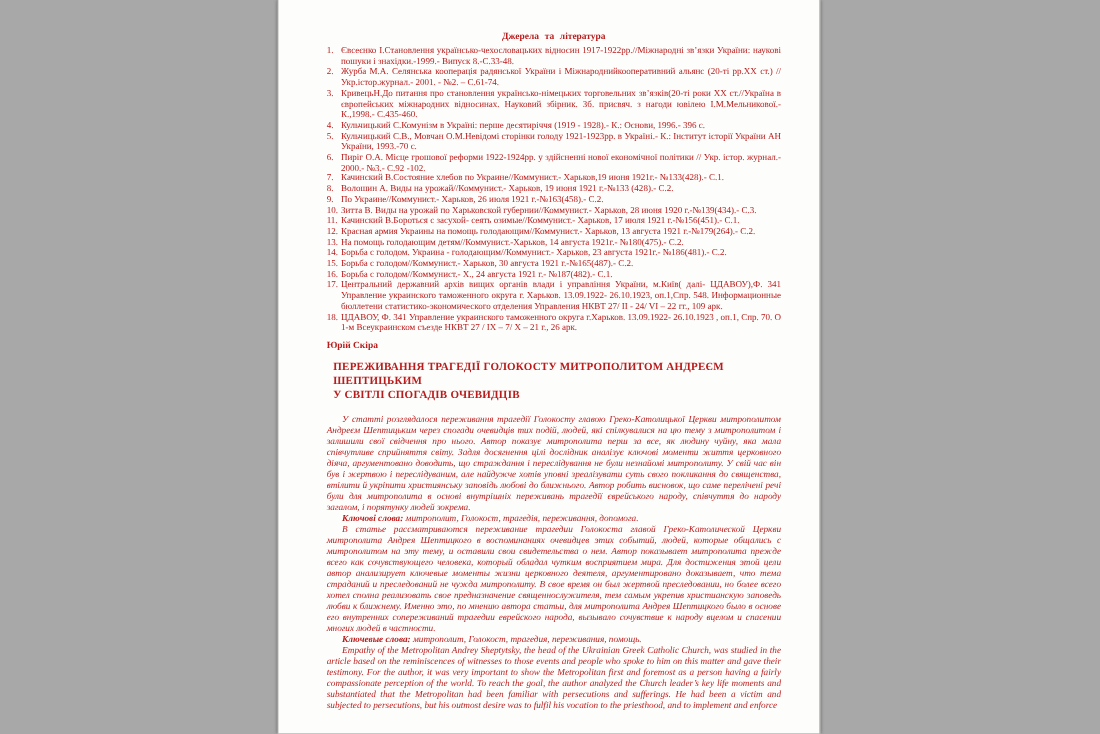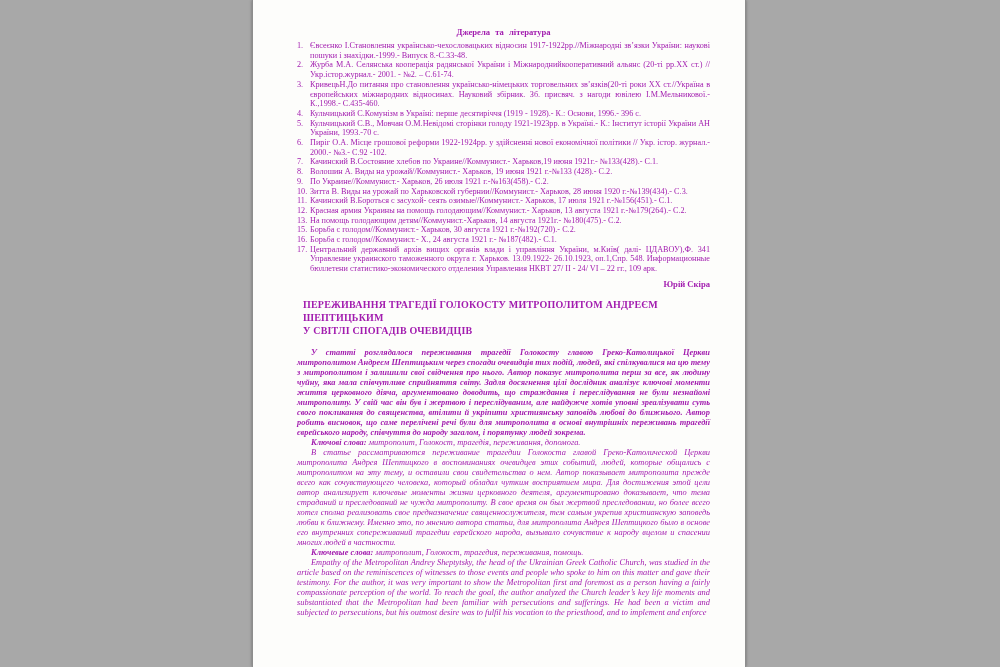--- a/index.html
+++ b/index.html
@@ -12,43 +12,43 @@
   .viewport { position:relative; width:1000px; height:667px; }
   .page {
     position:absolute; left:252px; top:0;
     width:494px; height:667px;
     background:#fdfdfb;
     box-sizing:border-box;
     padding:27px 35px 0 44px;
     border-left:1px solid #8d8d8d;
     border-right:1px solid #8d8d8d;
     box-shadow:0 0 3px rgba(0,0,0,0.35);
-    color:#a21caf;
+    color:#b91c1c;
     overflow:hidden;
   }
   .bib-heading {
     text-align:center; font-weight:bold;
     font-size:8.6px; line-height:10px;
     word-spacing:3px; margin:0 0 4px 0;
   }
   .bib-list { margin:0; padding:0; list-style:none; font-size:8.2px; line-height:9.7px; }
   .bib-item { display:flex; }
   .bib-item .num { flex:0 0 13px; }
   .bib-item .txt { flex:1 1 auto; text-align:justify; }
   .udk  { font-weight:bold; font-size:8.4px; line-height:10px; margin:20px 0 0 0; }
-  .author { font-weight:bold; font-size:8.6px; line-height:10px; text-align:right; margin:5px 0 0 0; }
+  .author { font-weight:bold; font-size:8.6px; line-height:10px; margin:5px 0 0 0; }
   .title {
     font-weight:bold; font-size:10px; line-height:13px;
     letter-spacing:0.2px; margin:9px 6px 0 6px;
   }
   .abstract, .keywords {
     font-style:italic; font-size:8.4px; line-height:10px;
     text-align:justify; text-indent:14px; margin:0;
   }
-  .abstract-first { margin-top:11px;font-weight:bold; }
+  .abstract-first { margin-top:11px; }
   .kw-label { font-weight:bold; }
 </style>
 </head>
 <body>
 
 <div class="viewport">
   <div class="page">
 
     <div class="bib-heading">Джерела та література</div>
 
@@ -99,30 +99,38 @@
         </div>
       <div class="bib-item">
           <span class="num">12.</span>
           <span class="txt">Красная армия Украины на помощь голодающим//Коммунист.- Харьков, 13 августа 1921 г.-№179(264).- С.2.</span>
         </div>
       <div class="bib-item">
           <span class="num">13.</span>
           <span class="txt">На помощь голодающим детям//Коммунист.-Харьков, 14 августа 1921г.- №180(475).- С.2.</span>
         </div>
       <div class="bib-item">
+          <span class="num">14.</span>
+          <span class="txt">Борьба с голодом. Украина - голодающим//Коммунист.- Харьков, 23 августа 1921г.- №186(481).- С.2.</span>
+        </div>
+      <div class="bib-item">
           <span class="num">15.</span>
-          <span class="txt">Борьба с голодом//Коммунист.- Харьков, 30 августа 1921 г.-№192(720).- С.2.</span>
+          <span class="txt">Борьба с голодом//Коммунист.- Харьков, 30 августа 1921 г.-№165(487).- С.2.</span>
         </div>
       <div class="bib-item">
           <span class="num">16.</span>
           <span class="txt">Борьба с голодом//Коммунист.- Х., 24 августа 1921 г.- №187(482).- С.1.</span>
         </div>
       <div class="bib-item">
           <span class="num">17.</span>
           <span class="txt">Центральний державний архів вищих органів влади і управління України, м.Київ( далі- ЦДАВОУ),Ф. 341 Управление украинского таможенного округа г. Харьков. 13.09.1922- 26.10.1923, оп.1,Спр. 548. Информационные бюллетени статистико-экономического отделения Управления НКВТ 27/ II - 24/ VI – 22 гг., 109 арк.</span>
+        </div>
+      <div class="bib-item">
+          <span class="num">18.</span>
+          <span class="txt">ЦДАВОУ, Ф. 341 Управление украинского таможенного округа г.Харьков. 13.09.1922- 26.10.1923 , оп.1, Спр. 70. О 1-м Всеукраинском съезде НКВТ 27 / IX – 7/ X – 21 г., 26 арк.</span>
         </div>
     </div>
 
     <p class="author">Юрій Скіра</p>
 
     <div class="title">
       <div>ПЕРЕЖИВАННЯ ТРАГЕДІЇ ГОЛОКОСТУ МИТРОПОЛИТОМ АНДРЕЄМ ШЕПТИЦЬКИМ</div>
       <div>У СВІТЛІ СПОГАДІВ ОЧЕВИДЦІВ</div>
     </div>
 

